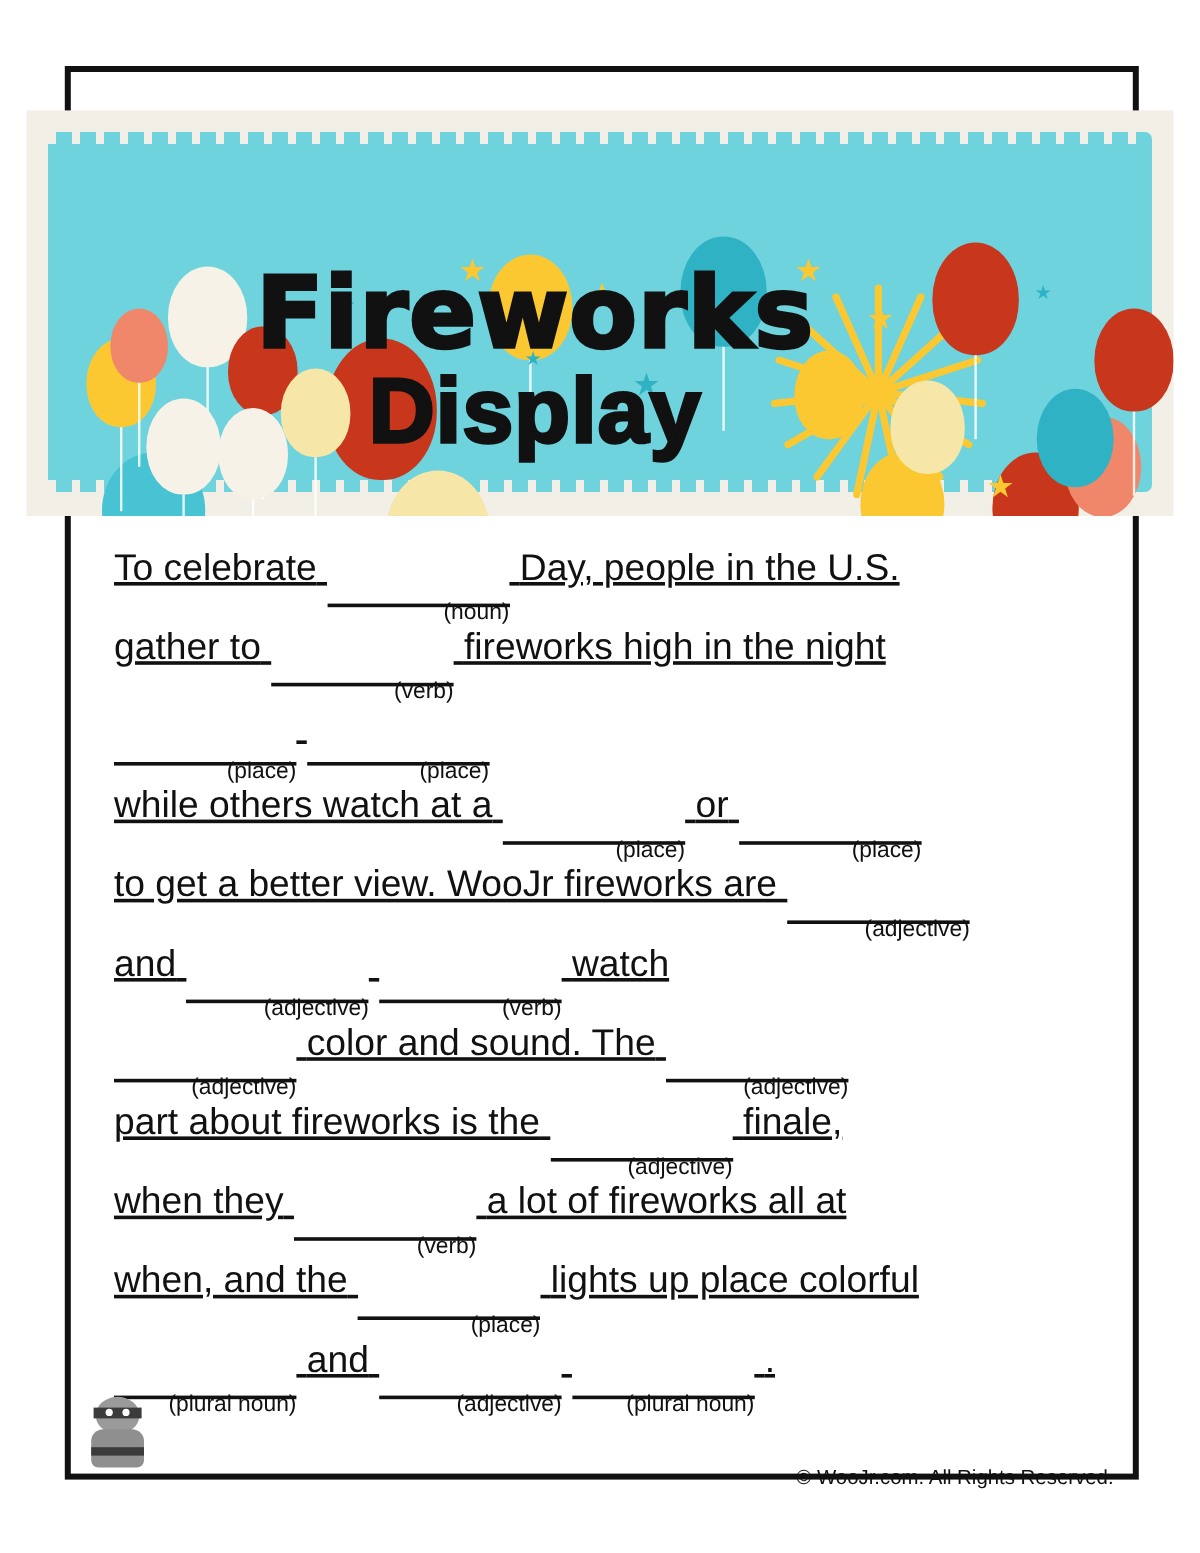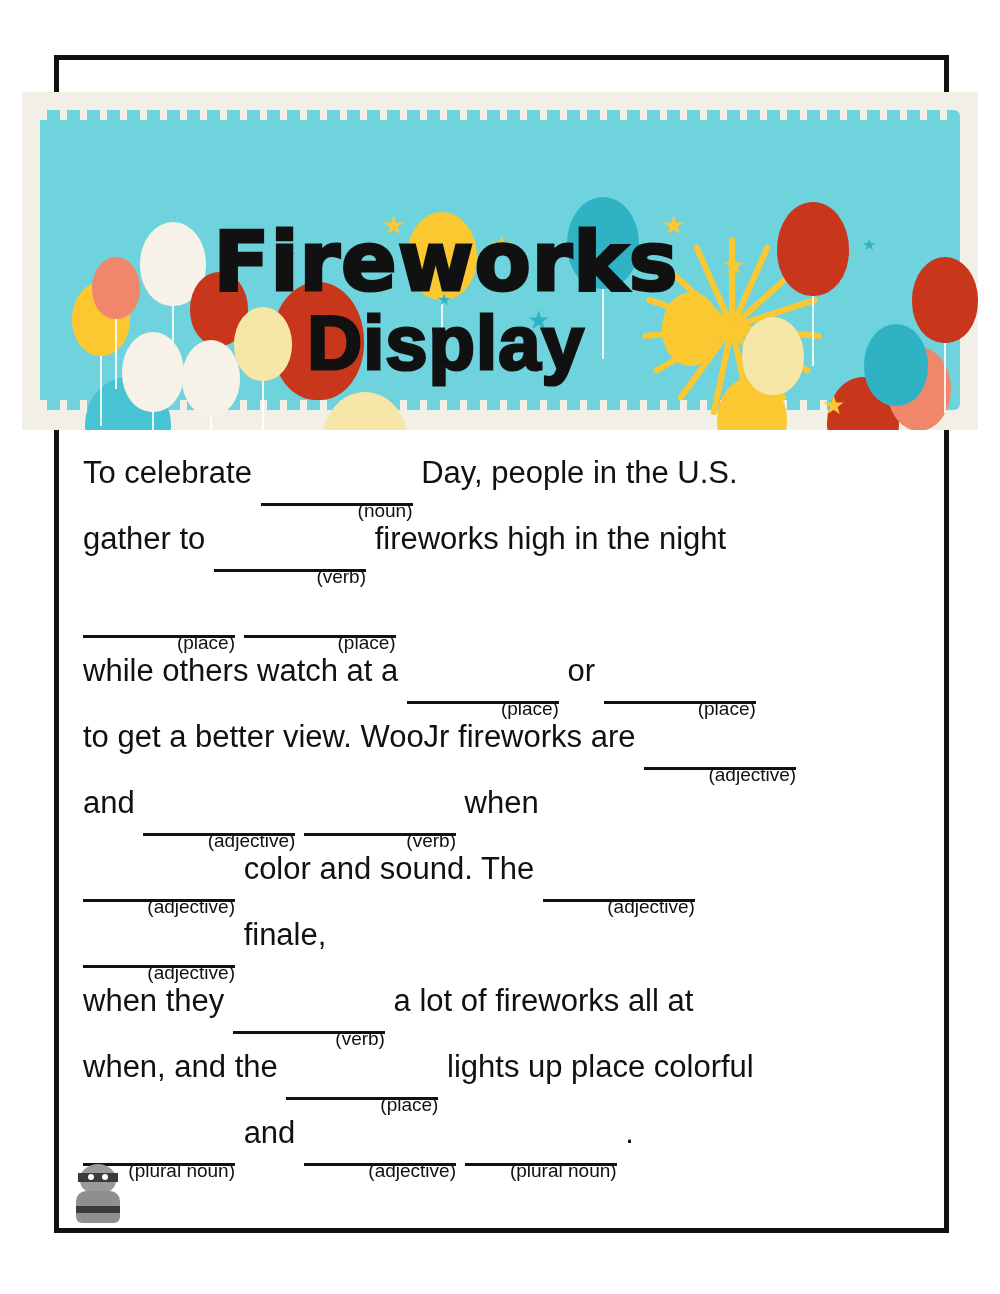--- a/index.html
+++ b/index.html
@@ -144,27 +144,28 @@
     font-size: 76px;
     line-height: 86px;
     letter-spacing: 1px;
     color: #111111;
     -webkit-text-stroke: 3px #111111;
   }
 
   
   .story {
     position: absolute;
-    left: 83px;
+    left: 95px;
     top: 440px;
     width: 820px;
     font-size: 31px;
     line-height: 66px;
     color: #111111;
     font-family: "Liberation Sans", sans-serif;
+    text-decoration: underline;
   }
   .line {
     position: relative;
     white-space: nowrap;
     height: 66px;
   }
   .blank {
     display: inline-block;
     position: relative;
     border-bottom: 3px solid #111111;
@@ -308,31 +309,32 @@
       <div class="title-line2">Display</div>
     </div>
   </div>
 
   <div class="story" id="story">
       <div class="line"><span>To celebrate</span> <span class="blank w150"><span class="hint">(noun)</span></span> <span>Day, people in the U.S.</span> </div>
       <div class="line"><span>gather to</span> <span class="blank w150"><span class="hint">(verb)</span></span> <span>fireworks high in the night</span> </div>
       <div class="line"><span class="blank w150"><span class="hint">(place)</span></span>  <span class="blank w150"><span class="hint">(place)</span></span> </div>
       <div class="line"><span>while others watch at a</span> <span class="blank w150"><span class="hint">(place)</span></span> <span>or</span> <span class="blank w150"><span class="hint">(place)</span></span> </div>
       <div class="line"><span>to get a better view. WooJr fireworks are</span> <span class="blank w150"><span class="hint">(adjective)</span></span> </div>
-      <div class="line"><span>and</span> <span class="blank w150"><span class="hint">(adjective)</span></span>  <span class="blank w150"><span class="hint">(verb)</span></span> <span>when</span> </div>
+      <div class="line"><span>and</span> <span class="blank w150"><span class="hint">(adjective)</span></span>  <span class="blank w150"><span class="hint">(verb)</span></span> <span>watch</span> </div>
       <div class="line"><span class="blank w150"><span class="hint">(adjective)</span></span> <span>color and sound. The</span> <span class="blank w150"><span class="hint">(adjective)</span></span> </div>
-      <div class="line"> <span class="blank w150"><span class="hint">(adjective)</span></span> <span>finale,</span> </div>
+      <div class="line"><span>part about fireworks is the</span> <span class="blank w150"><span class="hint">(adjective)</span></span> <span>finale,</span> </div>
       <div class="line"><span>when they</span> <span class="blank w150"><span class="hint">(verb)</span></span> <span>a lot of fireworks all at</span> </div>
       <div class="line"><span>when, and the</span> <span class="blank w150"><span class="hint">(place)</span></span> <span>lights up place colorful</span> </div>
       <div class="line"><span class="blank w150"><span class="hint">(plural noun)</span></span> <span>and</span> <span class="blank w150"><span class="hint">(adjective)</span></span> <span class="blank w150"><span class="hint">(plural noun)</span></span> <span>.</span> </div>
     </div>
 
   <div class="ninja">
     <div class="ninja-head"></div>
     <div class="ninja-band"></div>
     <div class="ninja-eye" style="left:20px;"></div>
     <div class="ninja-eye" style="left:34px;"></div>
     <div class="ninja-body"></div>
     <div class="ninja-belt"></div>
   </div>
 
+  <div class="copyright">© WooJr.com. All Rights Reserved.</div>
 
 </div>
 
 </body></html>

